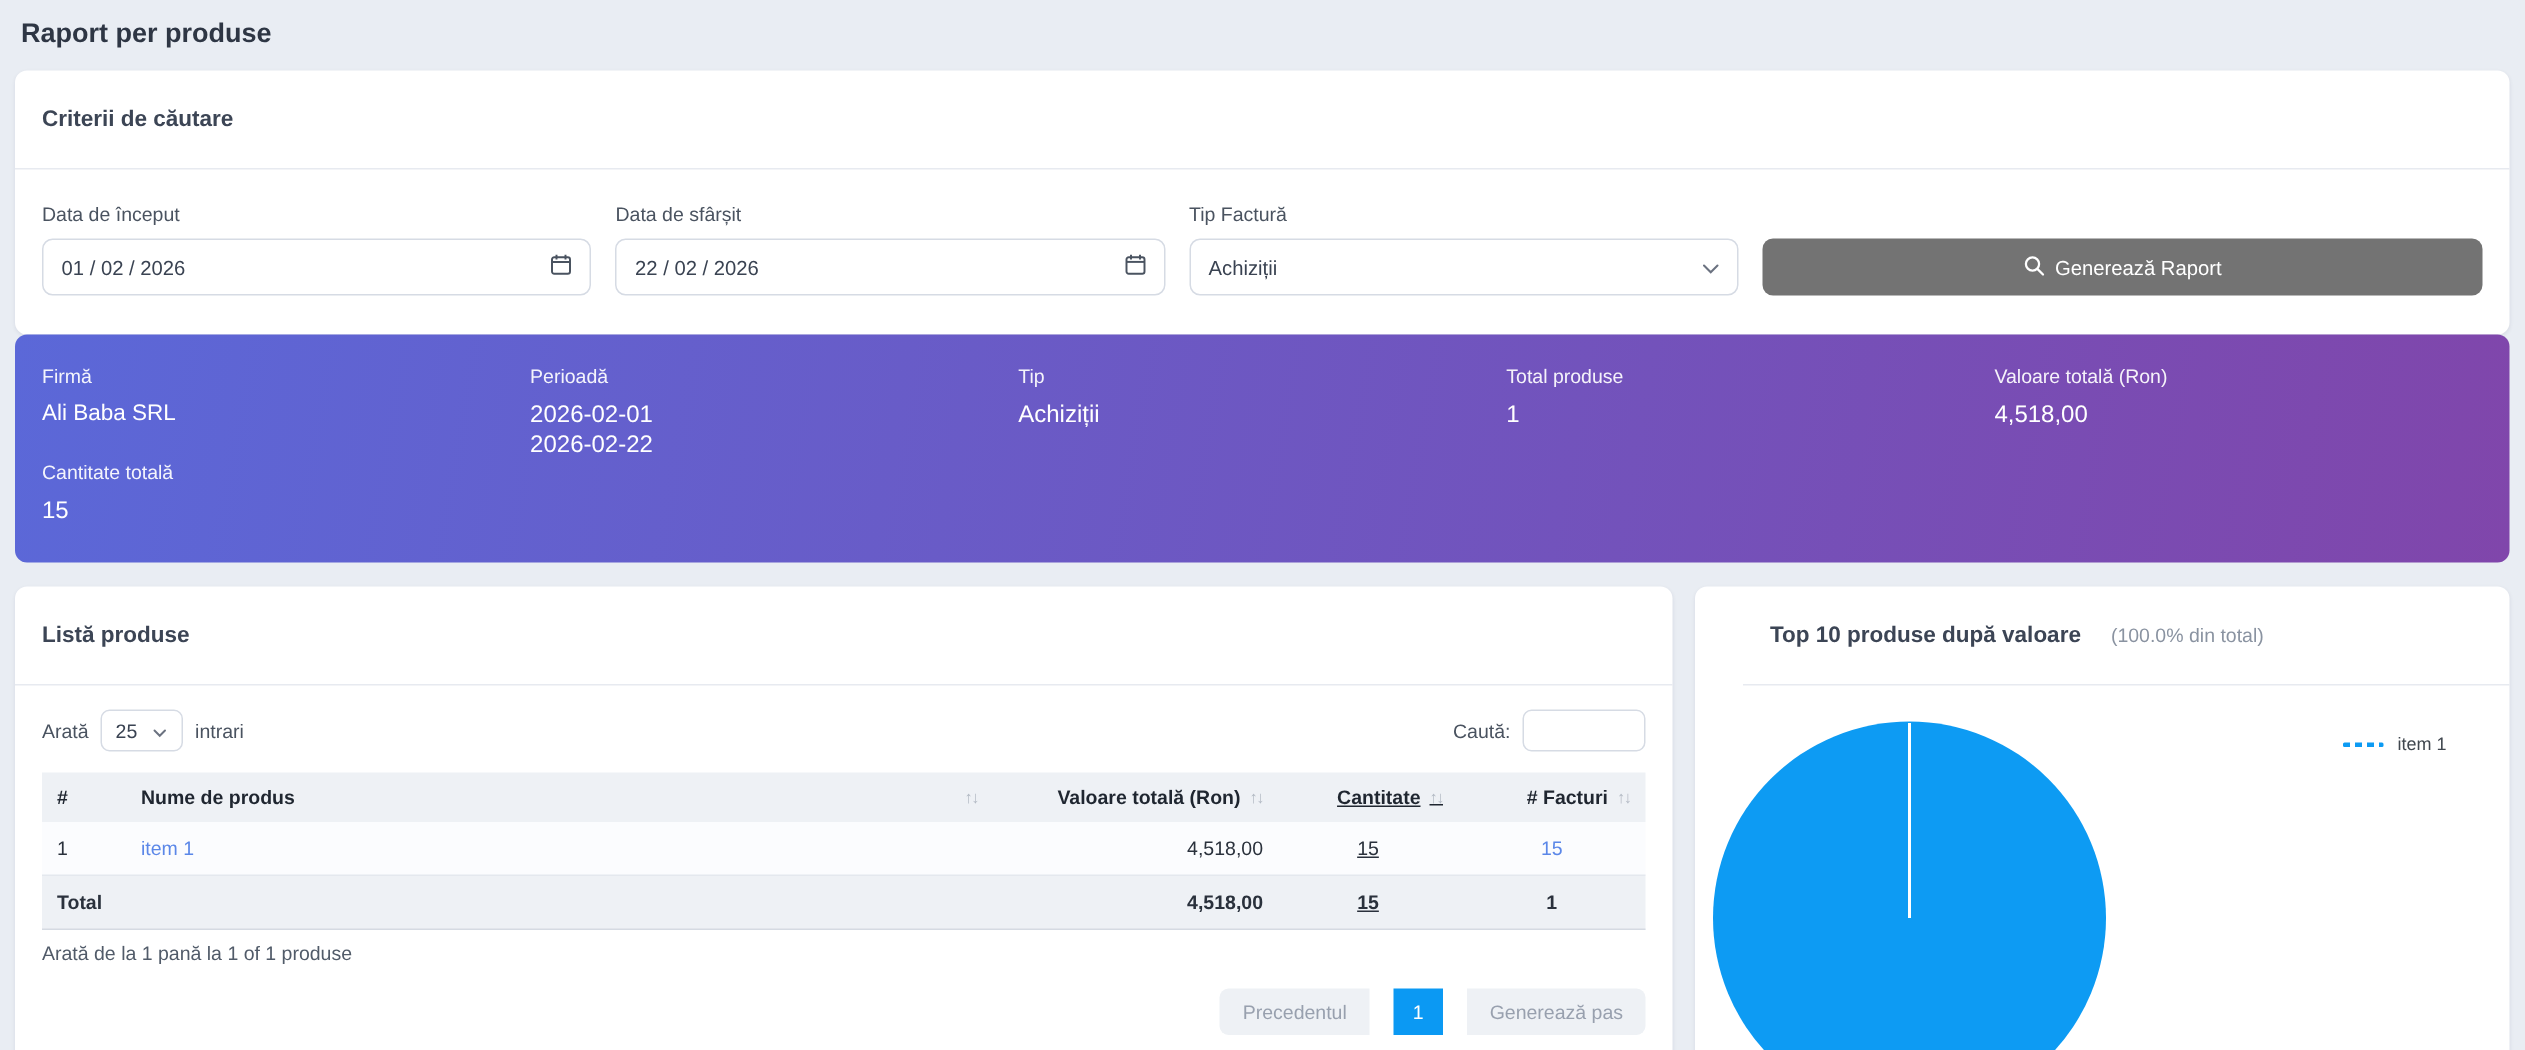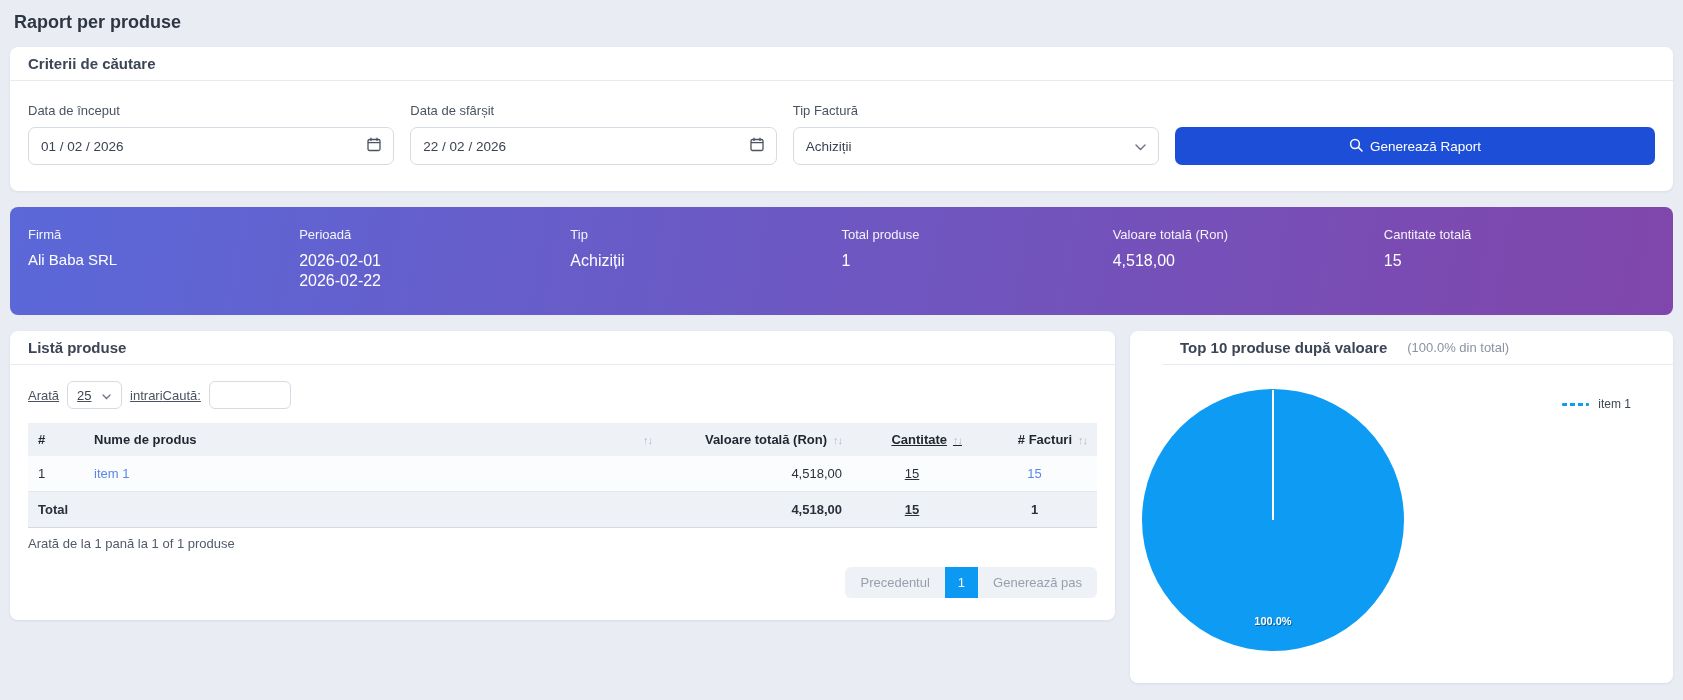--- a/index.html
+++ b/index.html
@@ -7,54 +7,54 @@
   body {
     width:1683px; height:700px; overflow:hidden;
     background:#e9edf3;
     font-family:"Liberation Sans", sans-serif;
     color:#2e3644;
   }
   .page { padding:8px 10px; }
   .page-title { font-size:18px; font-weight:700; color:#2e3644; margin:4px 4px 14px 4px; }
 
   .card { background:#fff; border-radius:8px; box-shadow:0 1px 3px rgba(20,30,60,.08); }
-  .card-header { padding:8px 18px; font-size:15px; font-weight:700; color:#3c4555; border-bottom:1px solid #e7eaf0; }
+  .card-header { padding:24px 18px; font-size:15px; font-weight:700; color:#3c4555; border-bottom:1px solid #e7eaf0; }
 
   
   .criteria-body { padding:22px 18px 26px 18px; display:grid; grid-template-columns:1fr 1fr 1fr 1.31fr; gap:16px; align-items:end; }
   .field-label { font-size:13px; color:#4a5360; margin-bottom:9px; }
   .input-box {
     height:38px; border:1px solid #d6dbe4; border-radius:7px; background:#fff;
     display:flex; align-items:center; justify-content:space-between;
     padding:0 12px; font-size:13.5px; color:#3a4352;
   }
   .input-box svg { flex:0 0 auto; }
   .btn-generate {
     width:100%; height:38px; border:none; border-radius:7px; cursor:pointer;
-    background:#1d4ed8; color:#fff; font-size:13.5px; font-family:inherit;
+    background:#737373; color:#fff; font-size:13.5px; font-family:inherit;
     display:flex; align-items:center; justify-content:center; gap:7px;
   }
 
   
   .summary {
-    margin-top:16px; border-radius:8px; padding:20px 18px 24px 18px;
-    display:grid; grid-template-columns:repeat(6,1fr);
+    border-radius:8px; padding:20px 18px 24px 18px;
+    display:grid; grid-template-columns:repeat(5,1fr);
     background:linear-gradient(100deg,#5b68d8 0%,#8046ab 100%);
     color:#fff;
   }
   .sum-label { font-size:13px; opacity:.93; margin-bottom:9px; }
   .sum-value { font-size:16px; line-height:1.25; }
 
   
   .main-row { margin-top:16px; display:flex; gap:15px; align-items:flex-start; }
   .left-card { width:1105px; flex:0 0 auto; }
   .right-card { flex:1 1 auto; }
 
   .list-body { padding:16px 18px 22px 18px; }
-  .controls-row { display:flex; justify-content:flex-start; align-items:center; margin-bottom:14px; font-size:13px; color:#4a5360;text-decoration:underline; }
+  .controls-row { display:flex; justify-content:space-between; align-items:center; margin-bottom:14px; font-size:13px; color:#4a5360; }
   .controls-left { display:flex; align-items:center; gap:8px; }
   .mini-select {
     height:28px; min-width:55px; border:1px solid #d6dbe4; border-radius:6px;
     display:inline-flex; align-items:center; gap:10px; padding:0 9px; color:#3a4352; background:#fff;
   }
   .controls-right { display:flex; align-items:center; gap:8px; }
   .search-input { width:82px; height:28px; border:1px solid #d6dbe4; border-radius:6px; padding:0 8px; font-size:13px; font-family:inherit; color:#3a4352; }
 
   table.products { width:100%; border-collapse:collapse; font-size:13px; }
   table.products th {
@@ -67,21 +67,21 @@
   .col-val { width:190px; text-align:right; }
   .col-qty { width:120px; text-align:center;text-decoration:underline; }
   .col-inv { width:125px; text-align:center; }
   .th-flex { display:flex; align-items:center; justify-content:space-between; }
   .th-right { display:flex; align-items:center; justify-content:flex-end; gap:6px; }
   .sort-icon { color:#b3bac4; font-size:11px; font-weight:400; letter-spacing:-1px; }
   a.cell-link { color:#5b87e8; text-decoration:none; cursor:pointer; }
 
   .table-info { margin-top:8px; font-size:13px; color:#515b69; }
   .pagination-row { margin-top:16px; display:flex; justify-content:flex-end; }
-  .pagination { display:flex; gap:0;justify-content:flex-end; }
+  .pagination { display:flex; gap:16px;justify-content:flex-end; }
   .pg-btn {
     padding:8px 15px; font-size:13px; background:#eef1f5; color:#98a0ae;
     border:none; cursor:pointer; font-family:inherit;
   }
   .pg-prev { border-radius:6px 0 0 6px; }
   .pg-next { border-radius:0 6px 6px 0; }
   .pg-active { background:#0b99f3; color:#fff; padding:8px 13px; }
 
   
   .chart-header { display:flex; align-items:center; gap:20px;margin-left:32px; }

